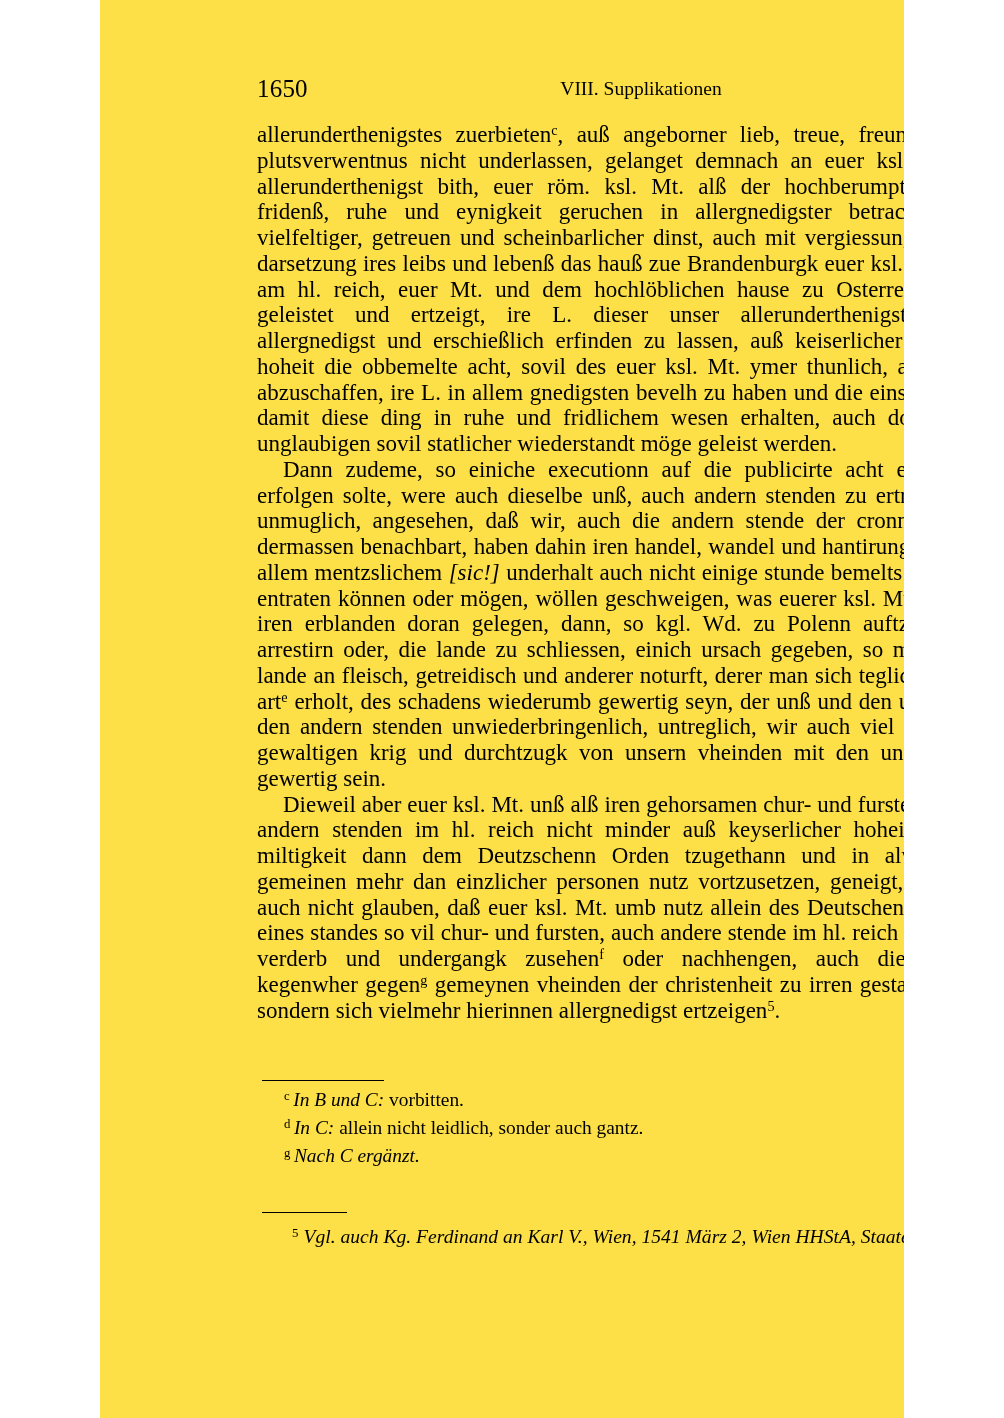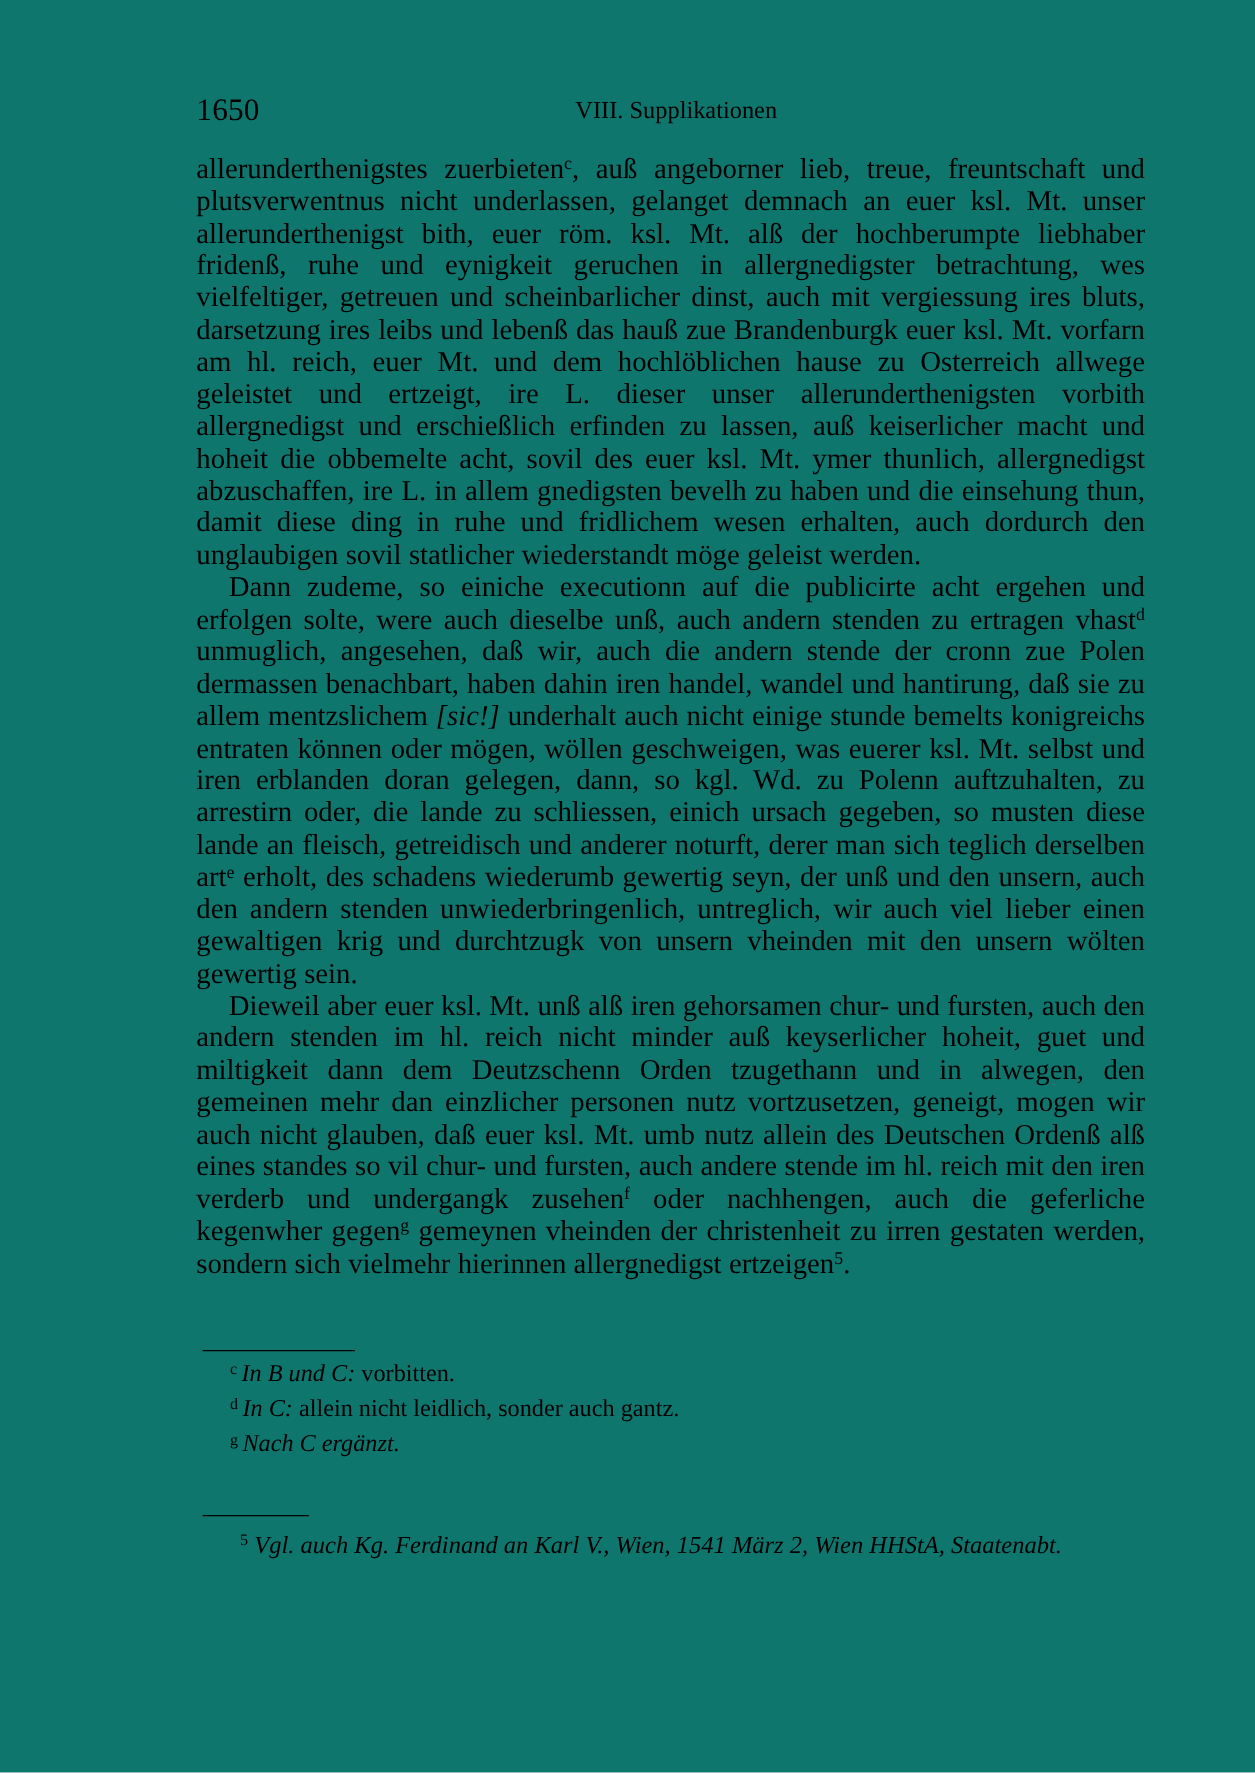--- a/index.html
+++ b/index.html
@@ -7,24 +7,24 @@
     margin: 0;
     padding: 0;
     background: #ffffff;
   }
   body {
     font-family: "Liberation Serif", "DejaVu Serif", serif;
     color: #000000;
   }
   .page {
     position: relative;
-    width: 1004px;
+    width: 804px;
     height: 1418px;
     margin: 0 auto;
-    background: #0f766e;
+    background: #fde047;
     overflow: hidden;
     box-sizing: border-box;
   }
 
   
   .running-head {
     position: absolute;
     top: 74px;
     left: 157px;
     width: 758px;

